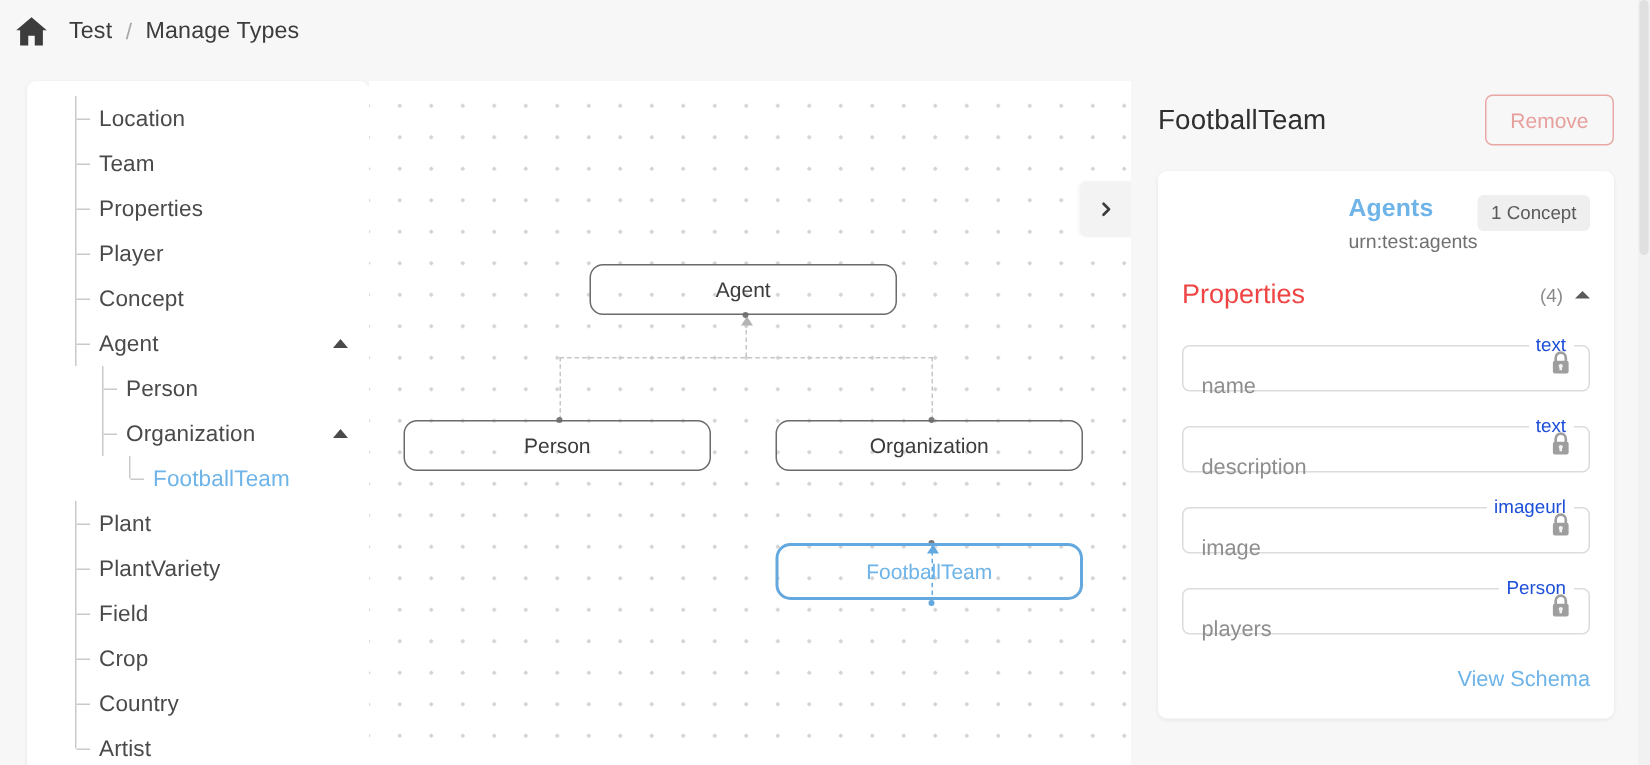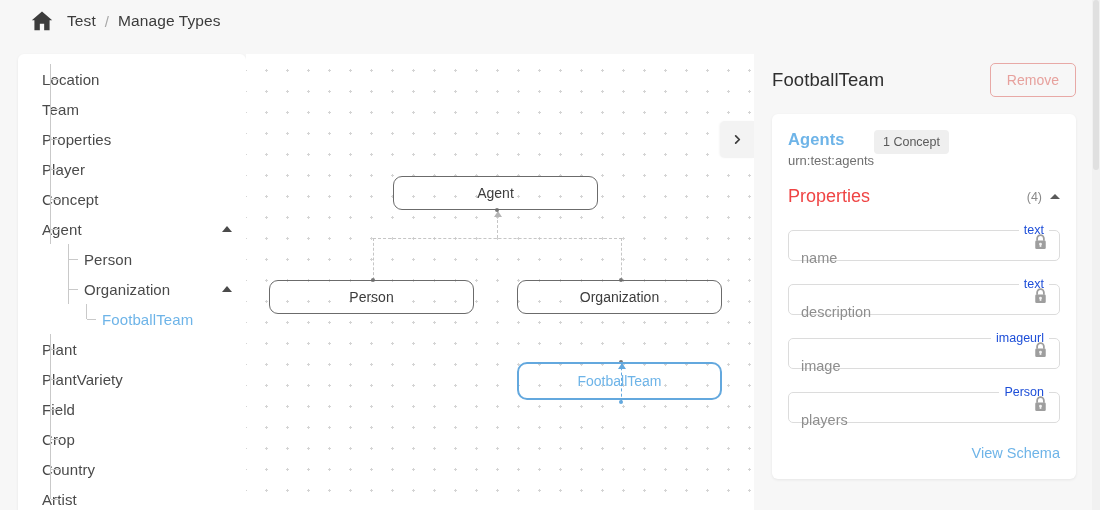--- a/index.html
+++ b/index.html
@@ -8,21 +8,21 @@
     font-family: "Liberation Sans", sans-serif;
     background: #f7f7f7;
     overflow: hidden;
   }
 
   
   .breadcrumb-bar {
     height: 42px;
     display: flex;
     align-items: center;
-    padding: 0 0 0 29px;
+    padding: 0 0 0 8px;
     background: #f7f7f7;
   }
   .home-icon { width: 26px; height: 26px; display: block; margin-right: 12px; }
   .crumb {
     font-size: 15.5px;
     color: #3c3c3c;
     letter-spacing: 0.1px;
   }
   .crumb-sep {
     font-size: 15px;
@@ -81,21 +81,21 @@
     position: absolute;
     right: 14px; top: 50%;
     transform: translateY(-50%);
     width: 0; height: 0;
     border-left: 5.5px solid transparent;
     border-right: 5.5px solid transparent;
     border-bottom: 6px solid #4a4a4a;
   }
   
   .d0 .elbow { left: 32px; }
-  .d0 .tree-label { margin-left: 24px; }
+  .d0 .tree-label { margin-left: 48px; }
   .d1 .elbow { left: 50px; }
   .d1 .tree-label { margin-left: 66px; }
   .d2 .elbow { left: 68px; }
   .d2 .tree-label { margin-left: 84px; }
 
   
   .canvas-card {
     position: absolute;
     left: 246px; top: 12px;
     width: 508px; height: 468px;
@@ -192,21 +192,21 @@
   }
   .detail-card {
     background: #ffffff;
     border-radius: 6px;
     box-shadow: 0 1px 3px rgba(0,0,0,0.07);
     padding: 16px 16px 18px 16px;
   }
   .ns-row {
     display: flex;
     align-items: flex-start;
-    justify-content: flex-start;
+    justify-content: flex-end;
   }
   .ns-name {
     font-size: 16.5px;
     color: #6eb4e8;
     font-weight: bold;
     letter-spacing: 0.1px;
     cursor: pointer;
   }
   .ns-urn {
     font-size: 13px;

